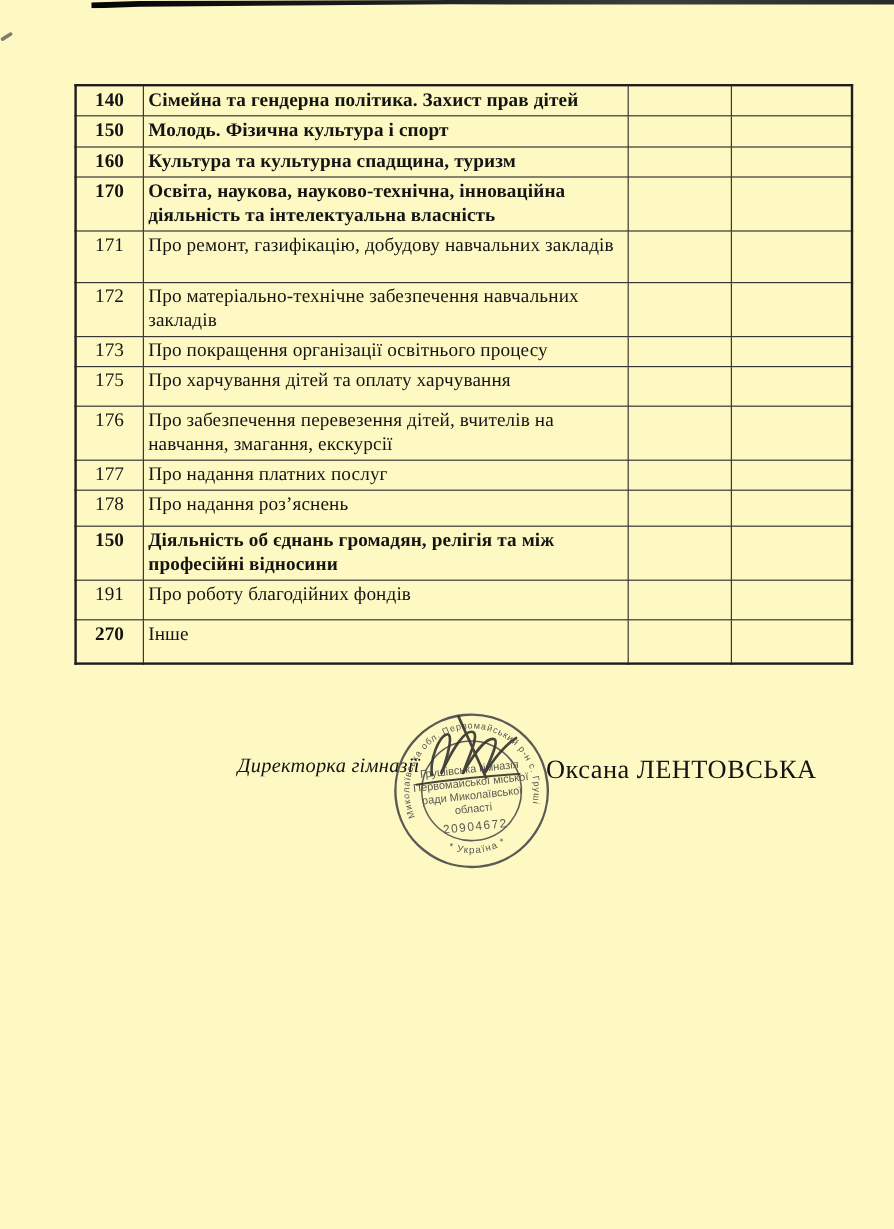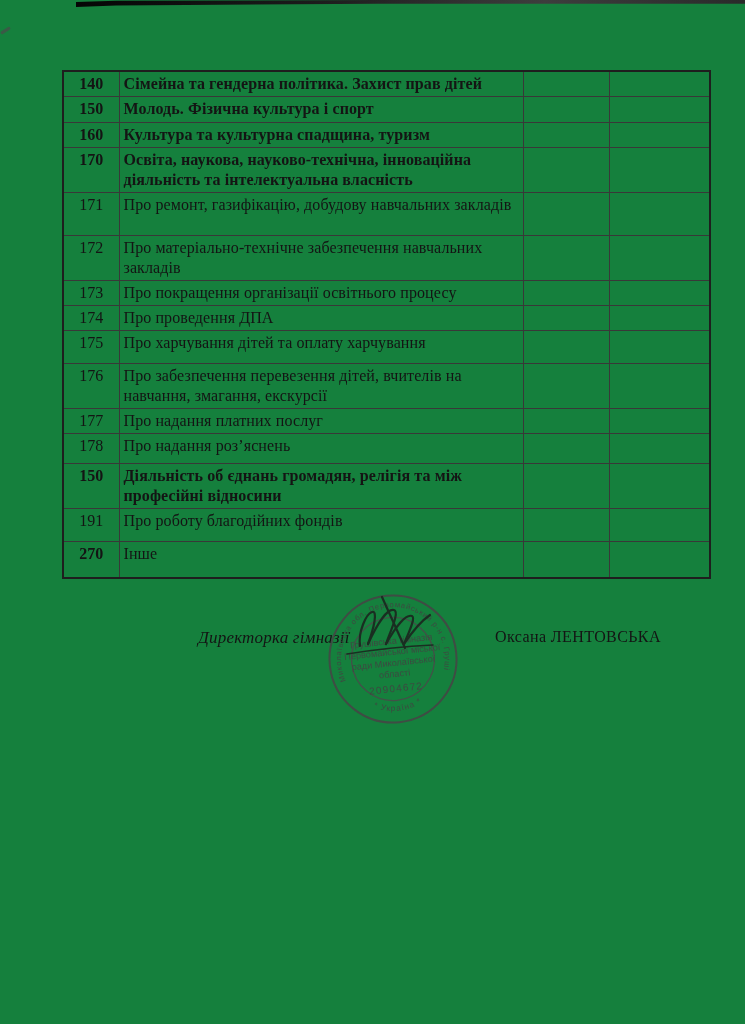--- a/index.html
+++ b/index.html
@@ -2,21 +2,21 @@
 <html lang="uk"><head>
 <meta charset="utf-8">
 <style>
   html,body{margin:0;padding:0;}
   body{
     width:745px;height:1024px;position:relative;overflow:hidden;
     background:#ffffff;
     font-family:"Liberation Serif","DejaVu Serif",serif;
     color:#141414;
   }
-  .page{position:absolute;inset:0;background:#15803d;}
+  .page{position:absolute;inset:0;background:#fef9c3;}
 
   
   .scan-bar{
     position:absolute;left:76px;top:0;width:669px;height:7px;
     background:linear-gradient(to right,#050505,#1b1b1b 35%,#3d3d3d 70%,#2a2a2a);
     clip-path:polygon(0 30%,6% 12%,45% 0,100% 0,100% 55%,45% 52%,6% 80%,0 100%);
   }
   .scan-tick{
     position:absolute;left:0;top:29px;width:11px;height:3px;background:#4a4a4a;
     transform:rotate(-32deg);border-radius:2px;opacity:.7;
@@ -34,21 +34,21 @@
     font-size:16px;line-height:20px;
     padding:2px 4px;
   }
   td.code{text-align:center;padding-top:3px;}
   td.topic{padding-left:9px;padding-top:3px;letter-spacing:.1px;}
   .b{font-weight:700;}
 
   
   .sig-row{position:absolute;left:0;top:628px;width:745px;height:24px;}
   .sig-role{position:absolute;left:198px;top:0;font-size:17px;letter-spacing:.2px;font-style:italic;}
-  .sig-name{position:absolute;left:455px;top:0;font-size:16px;letter-spacing:.4px;padding-left:40px;}
+  .sig-name{position:absolute;left:455px;top:0;font-size:22px;letter-spacing:.4px;}
 
   
   .stamp{
     position:absolute;left:320px;top:588px;width:150px;height:148px;
     opacity:.88;
   }
   .stamp text{font-family:"Liberation Sans","DejaVu Sans",sans-serif;fill:#424242;}
 </style>
 </head>
 <body>
@@ -98,26 +98,20 @@
         </tr>
         <tr style="height: 43px;">
           <td class="code">172</td>
           <td class="topic">Про матеріально-технічне забезпечення навчальних закладів</td>
           <td></td>
           <td></td>
         </tr>
         <tr style="height: 14px;">
           <td class="code">173</td>
           <td class="topic">Про покращення організації освітнього процесу</td>
-          <td></td>
-          <td></td>
-        </tr>
-        <tr style="height: 23px;">
-          <td class="code">174</td>
-          <td class="topic">Про проведення ДПА</td>
           <td></td>
           <td></td>
         </tr>
         <tr style="height: 33px;">
           <td class="code">175</td>
           <td class="topic">Про харчування дітей та оплату харчування</td>
           <td></td>
           <td></td>
         </tr>
         <tr style="height: 42px;">

